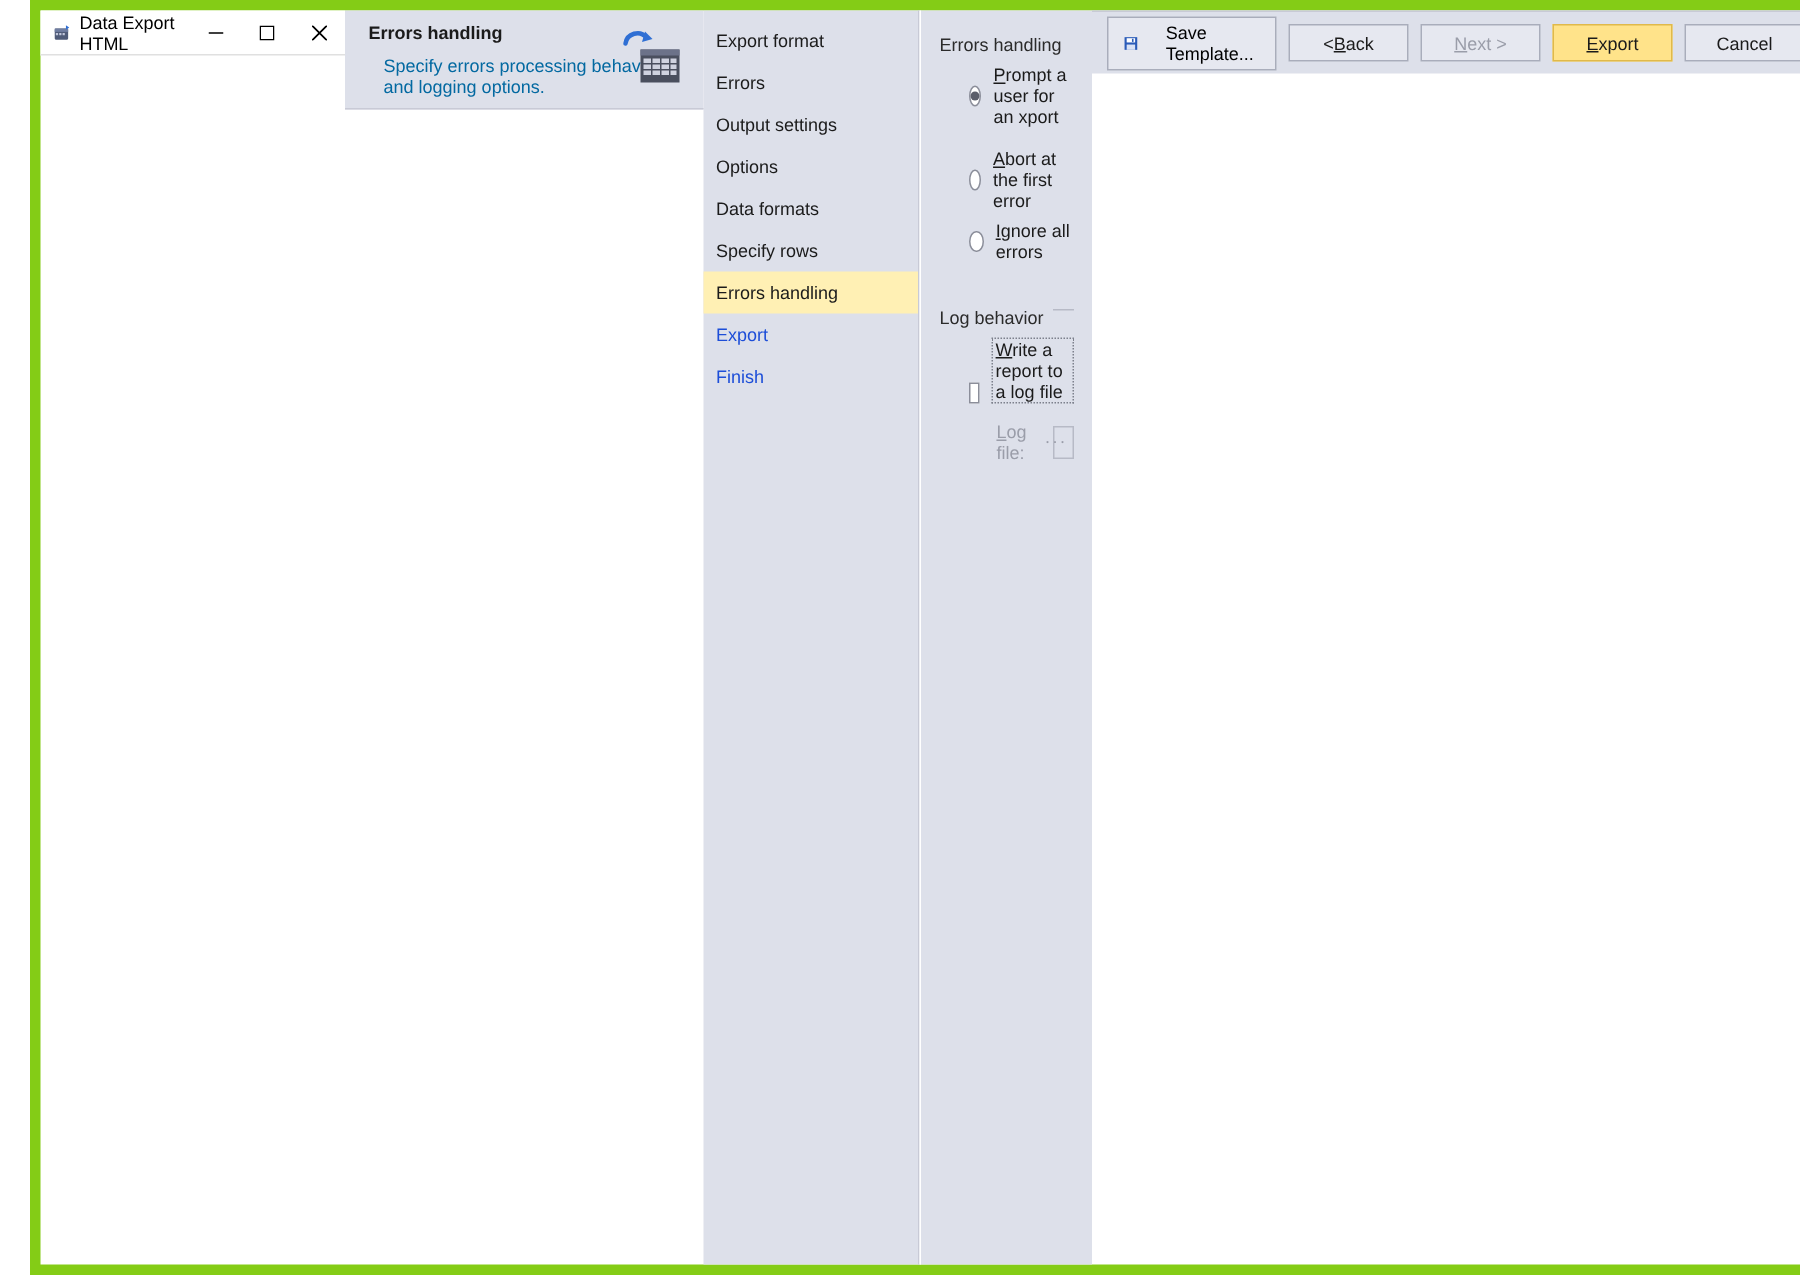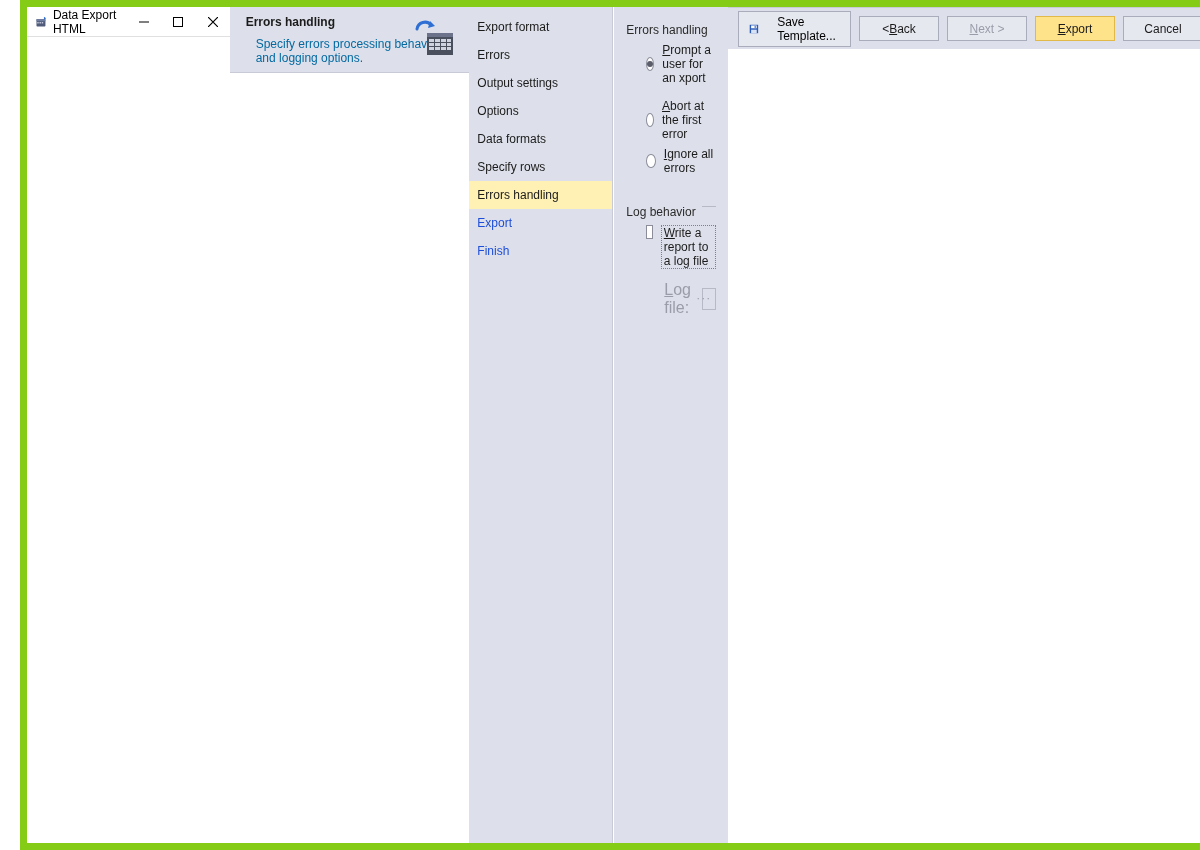--- a/index.html
+++ b/index.html
@@ -29,27 +29,27 @@
   .groupbox .legend { position:absolute; top:-1px; left:0; font-size:12px; color:#2b2b2b; background:#dde0ea; padding-right:6px; }
   .groupbox .legendline { border:none; border-top:1px solid #b7bac6; margin-top:7px; margin-left:0; }
   .groupbox .inner { padding:12px 0 10px 20px; }
   
   .radiorow { display:flex; align-items:center; margin:6px 0 14px 0; }
   .radiobox { width:14px; height:14px; border:1px solid #8b8e9a; border-radius:50%; background:#fff; display:flex; align-items:center; justify-content:center; margin-right:8px; }
   .radiobox .dot { width:6px; height:6px; border-radius:50%; background:#5b5e6a; }
   .radiolabel { font-size:12px; color:#1b1b1b; }
   .radiolabel .ak { text-decoration:underline; }
   
-  .checkrow { display:flex; align-items:flex-start; margin:6px 0 12px 0; }
+  .checkrow { display:flex; align-items:flex-end; margin:6px 0 12px 0; }
   .checkbox { width:14px; height:14px; border:1px solid #8b8e9a; background:#fff; margin-right:8px; }
   .checklabel { font-size:12px; color:#1b1b1b; border:1px dotted #7d808c; padding:0 2px; }
   .checklabel .ak { text-decoration:underline; }
   
   .logrow { display:flex; align-items:center; margin-left:18px; }
-  .loglabel { font-size:16px; color:#9a9da9; margin-right:6px; }
+  .loglabel { font-size:12px; color:#9a9da9; margin-right:6px; }
   .loglabel .ak { text-decoration:underline; }
   .loginput { flex:1; height:22px; border:1px solid #b7bac6; background:#dde0ea; color:#9a9da9; font-size:12px; padding:0 6px; display:flex; align-items:center; position:relative; }
   .loginput .ellipsis { position:absolute; right:4px; top:2px; color:#9a9da9; font-size:12px; letter-spacing:1px; }
   
   .footer { height:42px; background:#dde0ea; border-top:1px solid #c8cad6; display:flex; align-items:center; padding:0 10px; }
   .footer .spacer { flex:1; }
   .btn { min-width:80px; height:25px; border:1px solid #a9adbb; background:#e6e8f0; color:#1b1b1b; font-size:12px; display:flex; align-items:center; justify-content:center; margin-left:8px; padding:0 14px; }
   .btn.primary { background:#ffe38a; border-color:#e0b94a; }
   .btn.disabled { color:#9a9da9; }
   .btn .ak { text-decoration:underline; }

